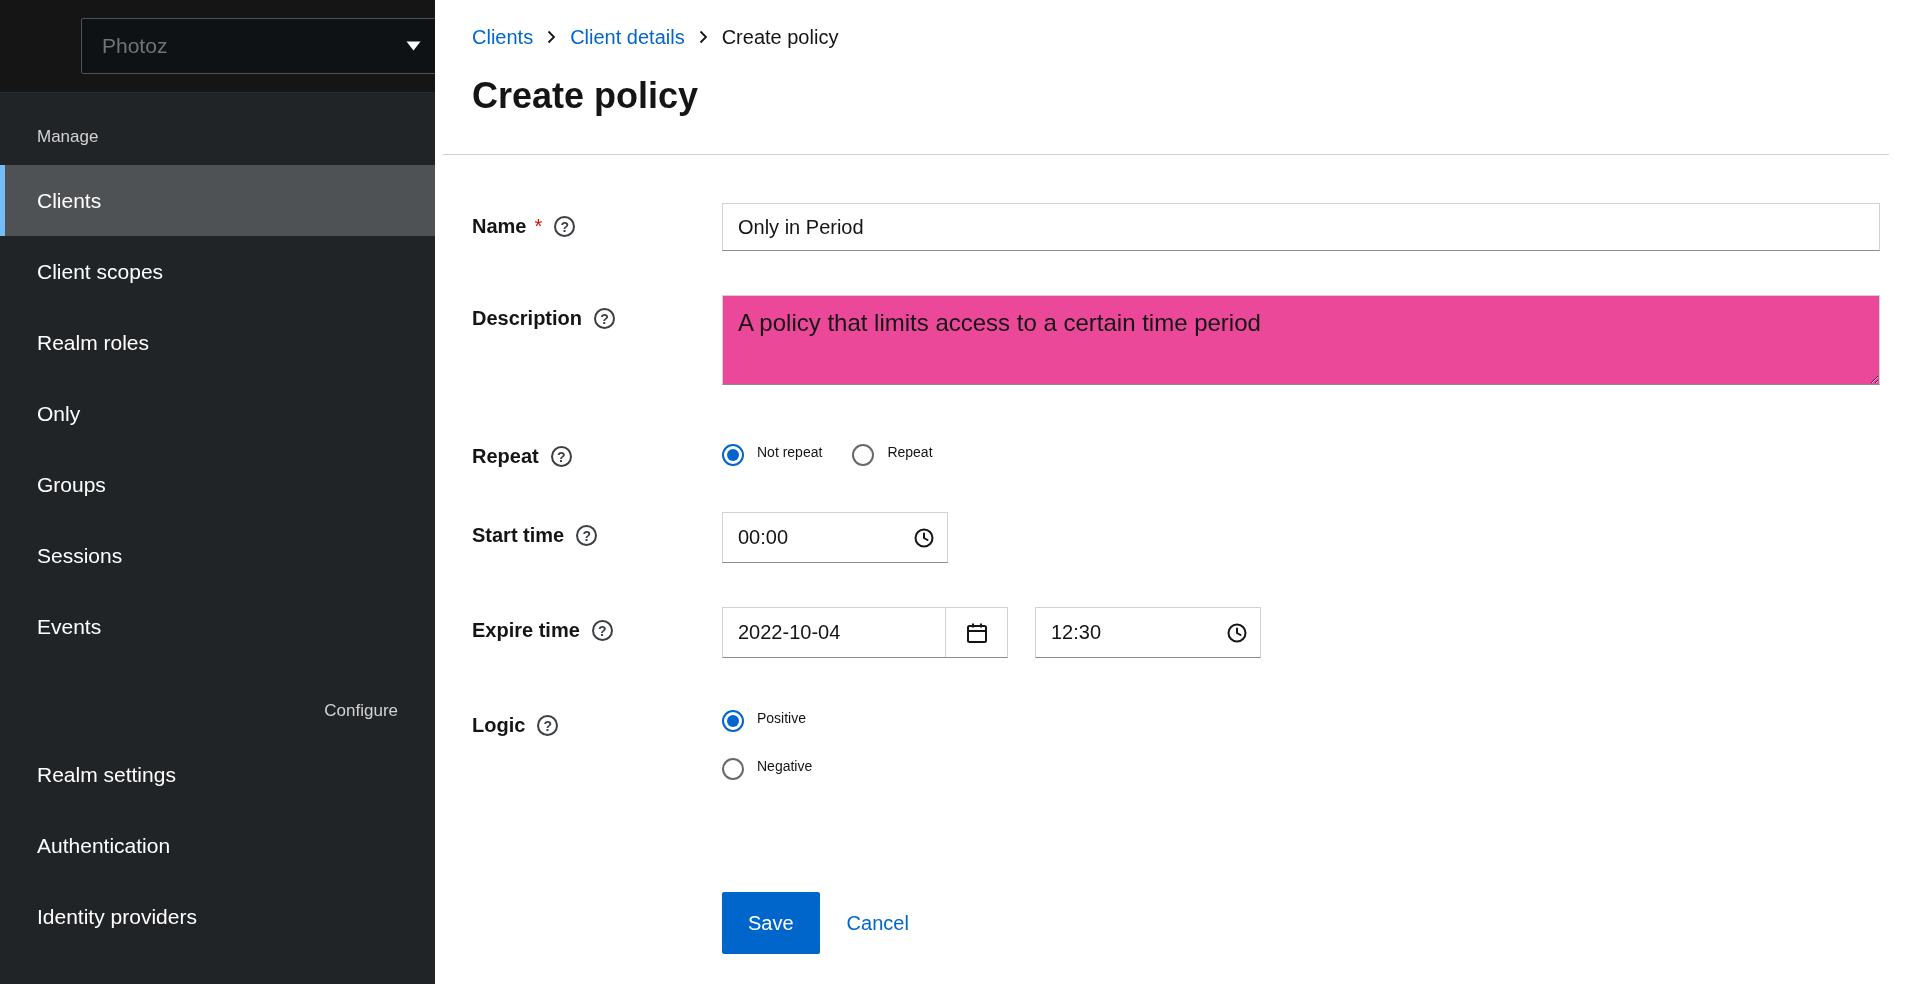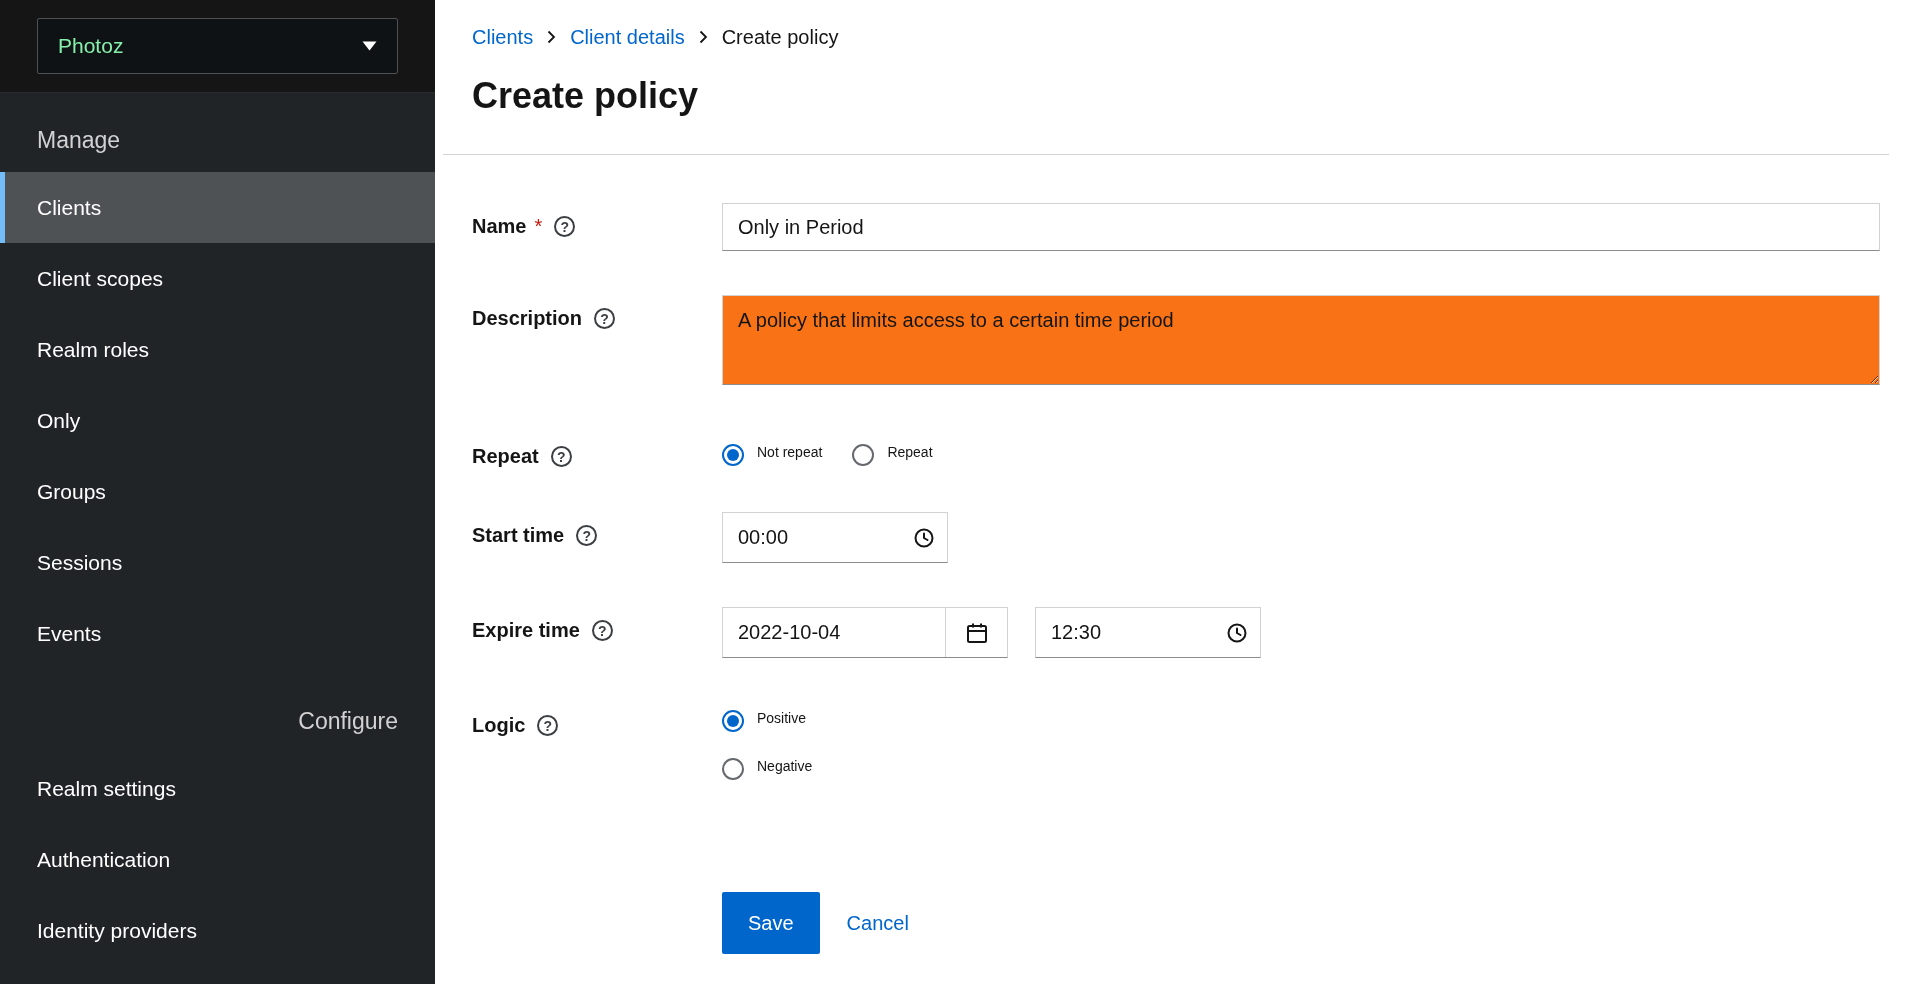--- a/index.html
+++ b/index.html
@@ -17,27 +17,27 @@
     background: #212427; color: #fff;
     display: flex; flex-direction: column; overflow: hidden;
   }
   .masthead {
     background: #151515; height: 93px; flex-shrink: 0;
     padding: 18px 37px 0 37px; border-bottom: 1px solid #26292d;
   }
   .realm-selector {
     width: 100%; height: 56px; background: #0f1214;
     border: 1px solid #4f5255; border-radius: 2px;
-    color: #86efac; font-size: 21px; font-family: inherit;
+    color: #737373; font-size: 21px; font-family: inherit;
     display: flex; align-items: center; justify-content: space-between;
-    padding: 0 20px; cursor: pointer;
+    padding: 0 20px; cursor: pointer; margin-left: 44px;
   }
   .nav { flex: 1; padding-top: 34px; overflow: hidden; }
   .nav-section-title {
-    padding: 0 37px; font-size: 23px; color: #d2d2d2; margin-bottom: 18px;
+    padding: 0 37px; font-size: 17px; color: #d2d2d2; margin-bottom: 18px;
   }
   .nav-section-title.configure { margin-top: 39px; text-align: right; }
   .nav-list { list-style: none; margin: 0; padding: 0; }
   .nav-item {
     height: 71px; display: flex; align-items: center;
     padding-left: 32px; font-size: 21px; color: #fff;
     border-left: 5px solid transparent; cursor: pointer;
   }
   .nav-item.checked { background: #4f5255; border-left-color: #73bcf7; }
 
@@ -72,22 +72,22 @@
     display: inline-flex; align-items: center; justify-content: center;
     cursor: pointer; flex-shrink: 0; margin-left: 4px;
   }
   .form-field { flex: 1; max-width: 1162px; }
   .text-input {
     width: 100%; height: 48px; font-size: 20px; font-family: inherit;
     padding: 0 15px; color: #151515; background: #fff;
     border: 1px solid #d2d2d2; border-bottom-color: #8a8d90; border-radius: 0;
   }
   .textarea-input {
-    width: 100%; height: 90px; font-size: 20px; font-family: inherit;
-    padding: 11px 15px; color: #151515; background: #f97316; line-height: 1.35;
+    width: 100%; height: 90px; font-size: 24px; font-family: inherit;
+    padding: 11px 15px; color: #151515; background: #ec4899; line-height: 1.35;
     border: 1px solid #d2d2d2; border-bottom-color: #8a8d90; border-radius: 0;
     resize: both;
   }
 
   .radio-row { display: flex; gap: 30px; align-items: center; padding-top: 8px; }
   .radio-row.vertical { flex-direction: column; align-items: flex-start; gap: 26px; }
   .radio { display: flex; align-items: flex-start; gap: 13px; font-size: 14px; cursor: pointer; }
   .radio-circle {
     width: 22px; height: 22px; border-radius: 50%; background: #fff;
     border: 2px solid #66696d; flex-shrink: 0;

